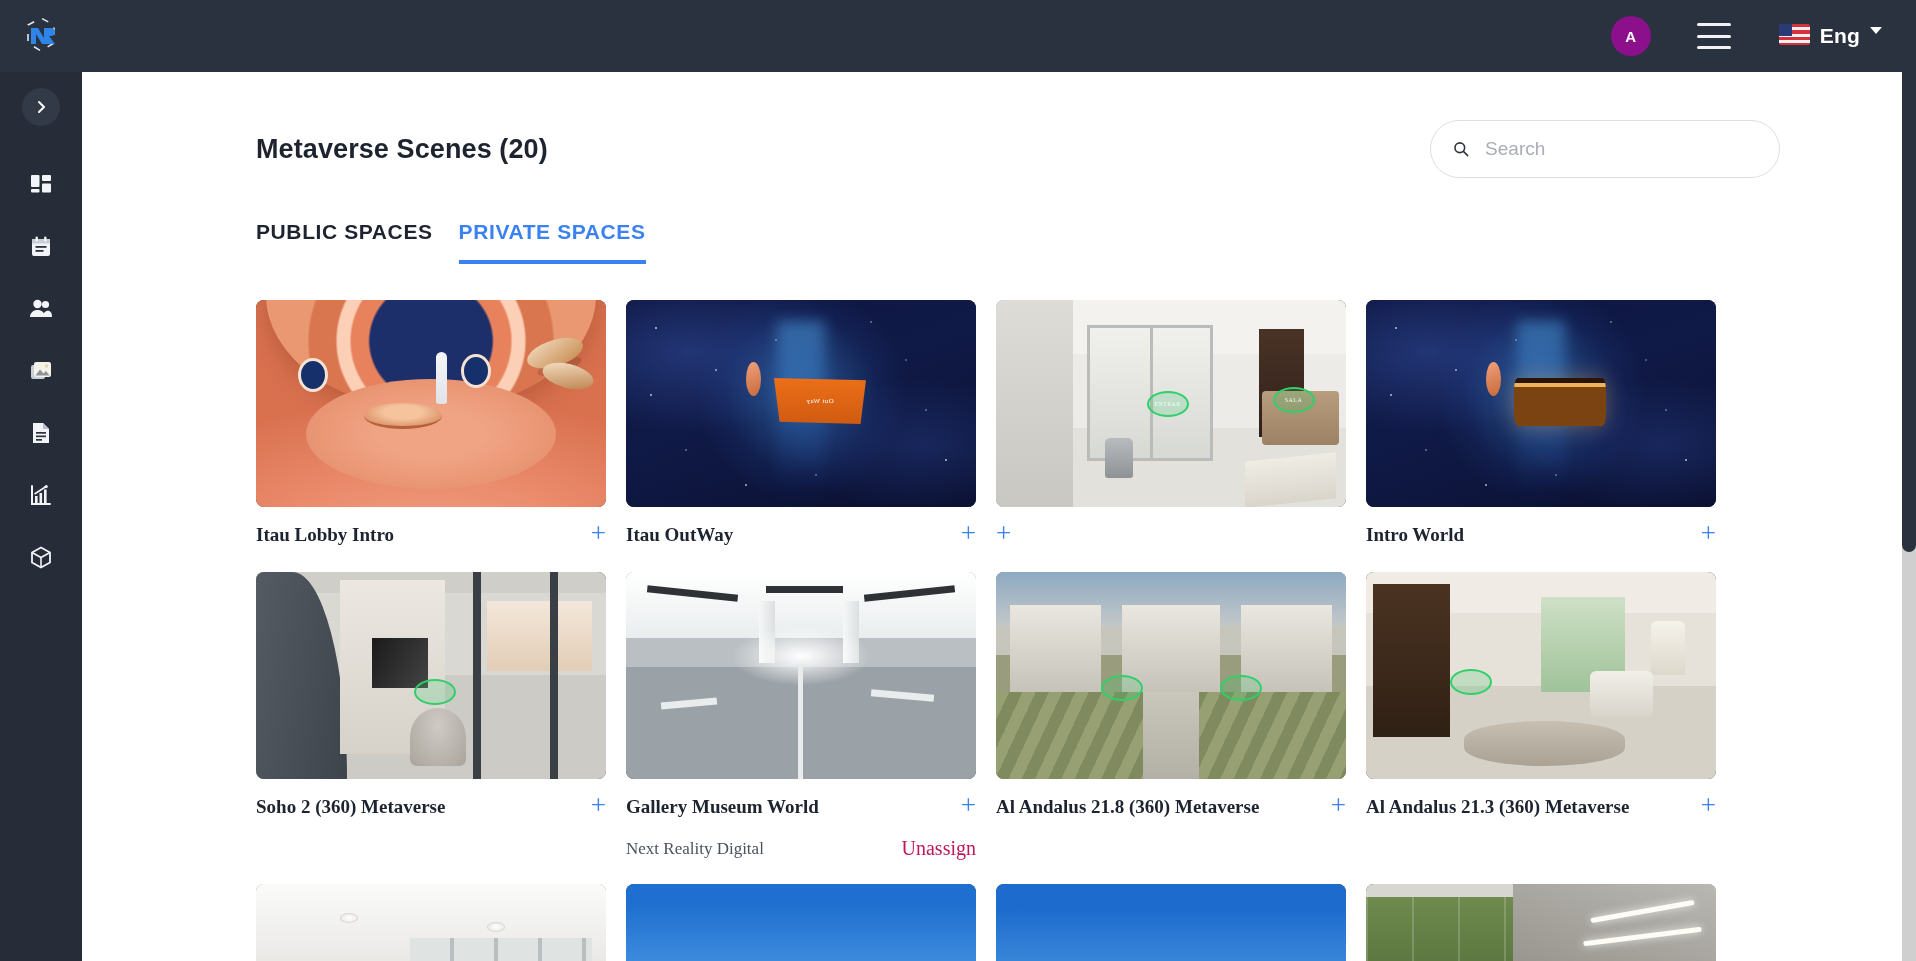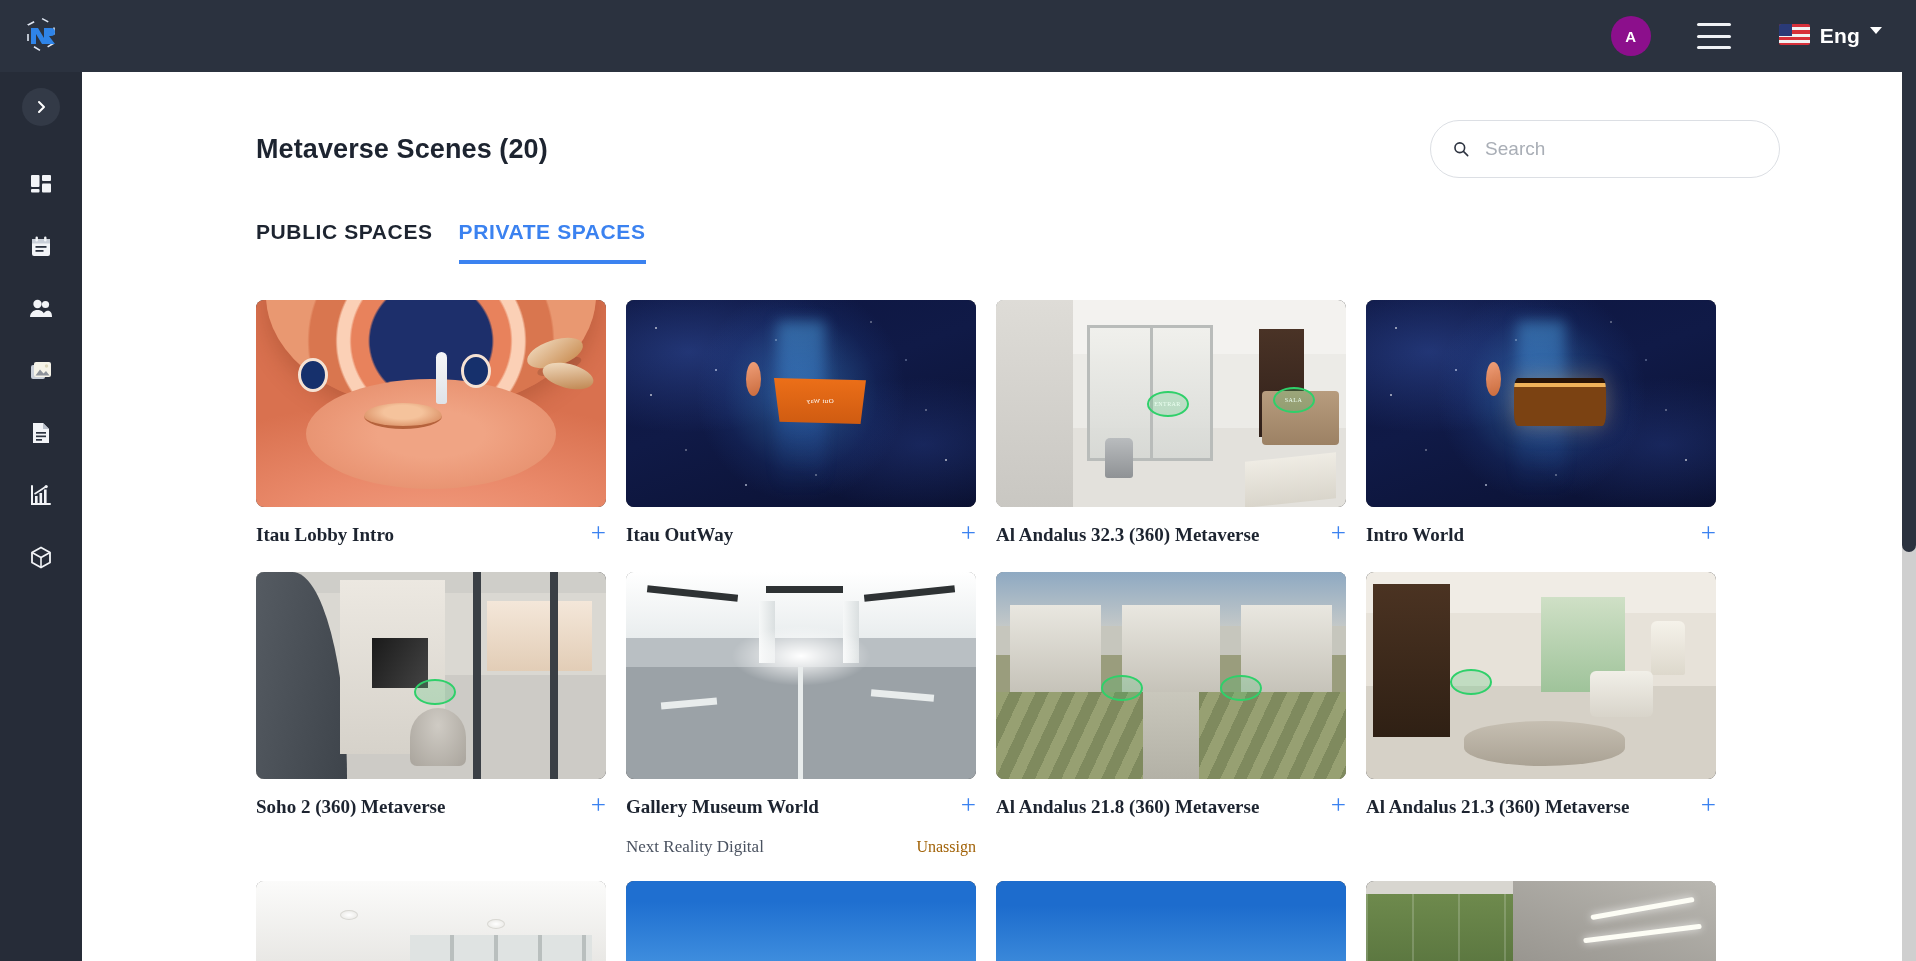--- a/index.html
+++ b/index.html
@@ -148,21 +148,21 @@
   }
   .plus-btn {
     color: #3b82f0; font-size: 27px; line-height: 19px;
     font-weight: 400; cursor: pointer; flex: none; padding-top: 1px;
   }
   .card-sub {
     display: flex; align-items: center; justify-content: space-between;
     padding-top: 18px;
   }
   .sub-owner { font-size: 17px; color: #4a5260; }
-  .sub-action { font-size: 16px; color: #a16207; cursor: pointer; }
+  .sub-action { font-size: 20px; color: #be185d; cursor: pointer; }
 
   
   .scrollbar {
     position: absolute; top: 72px; right: 0;
     width: 14px; height: 889px; background: #cfcfcf; z-index: 50;
   }
   .scrollbar .thumbbar {
     position: absolute; top: 0; left: 0; width: 14px; height: 480px;
     background: #2b323f; border-radius: 0 0 7px 7px; cursor: pointer;
   }
@@ -548,21 +548,20 @@
               <div class="glassdoor"></div>
               <div class="doorR"></div>
             <div class="bin"></div>
               <div class="sofa"></div>
               <div class="tablew"></div>
             <div class="hotspot" style="left:43%; top:44%;">ENTRAR</div>
             <div class="hotspot" style="right:9%; top:42%;">SALA</div>
           </div>
         </div>
         <div class="card-foot">
-          <div class="card-title">Al Andalus 32.3 (360) Metaverse</div>
           <div class="plus-btn">+</div>
         </div>
       </div>
 
       <div class="card">
         <div class="thumb">
           <div class="sc sc-space">
             <div class="stars"></div>
               <div class="beam"></div>
             <div class="avtr"></div>

